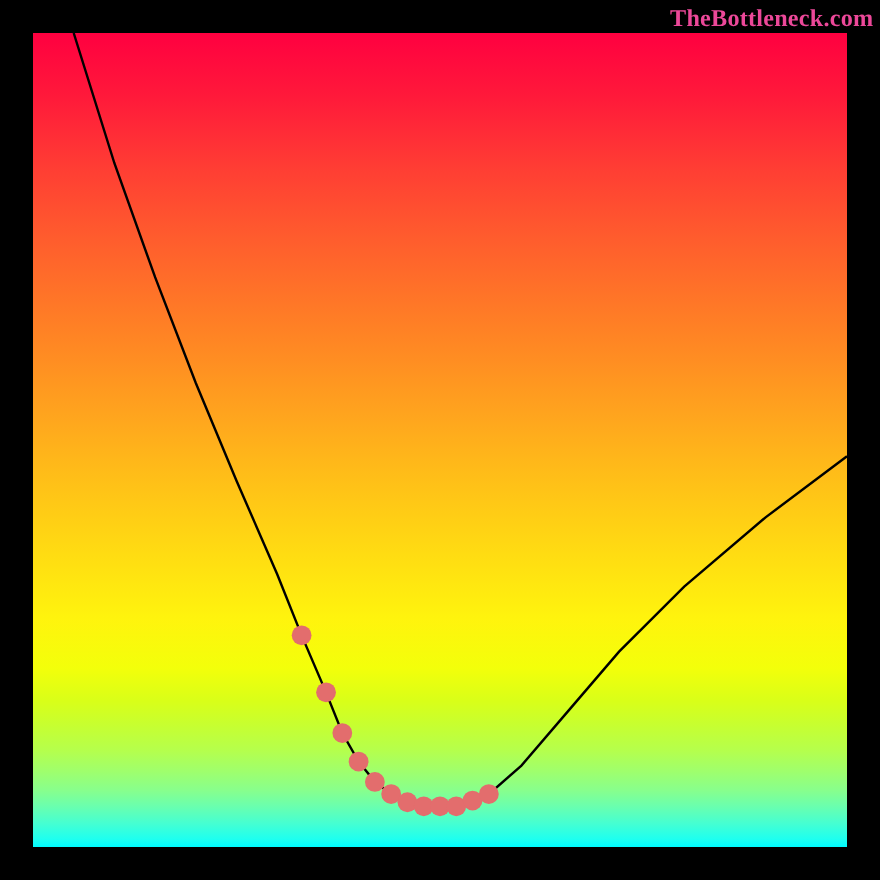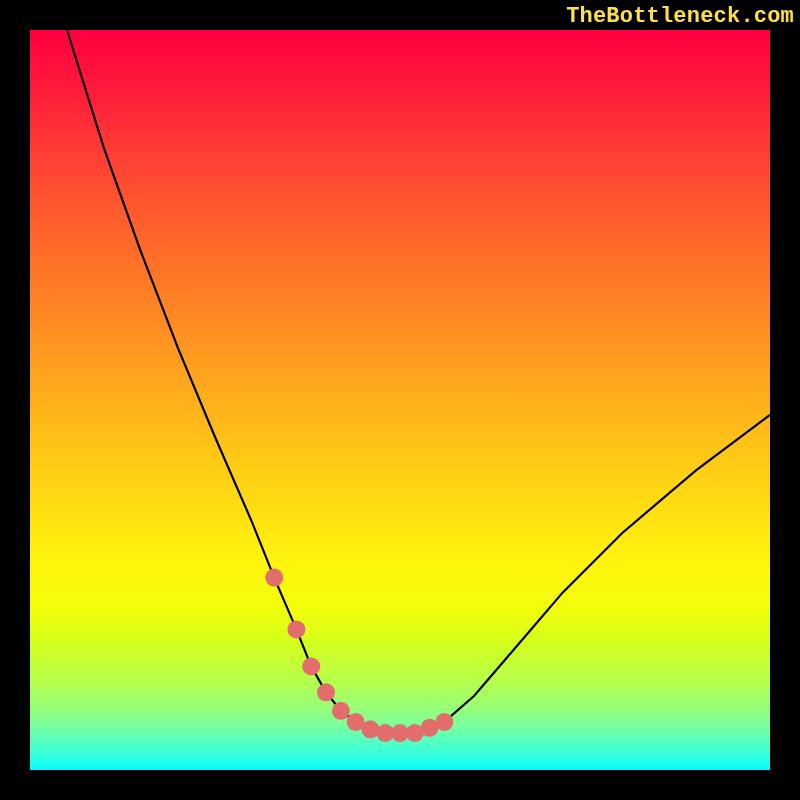--- a/index.html
+++ b/index.html
@@ -36,24 +36,24 @@
       #6affae 95%,
       #47ffd0 97%,
       #1fffef 99%,
       #00fbff 100%
     );
   }
   .watermark {
     position: absolute;
     top: 4px;
     right: 6px;
-    font-family: Liberation Mono, monospace;
+    font-family: Liberation Serif, serif;
     font-size: 22px;
     font-weight: 600;
-    color: #fde047;
+    color: #ec4899;
     letter-spacing: 0.2px;
   }
   svg.curve {
     position: absolute;
     left: 0; top: 0;
     width: 740px;
     height: 740px;
     overflow: visible;
   }
 </style>

